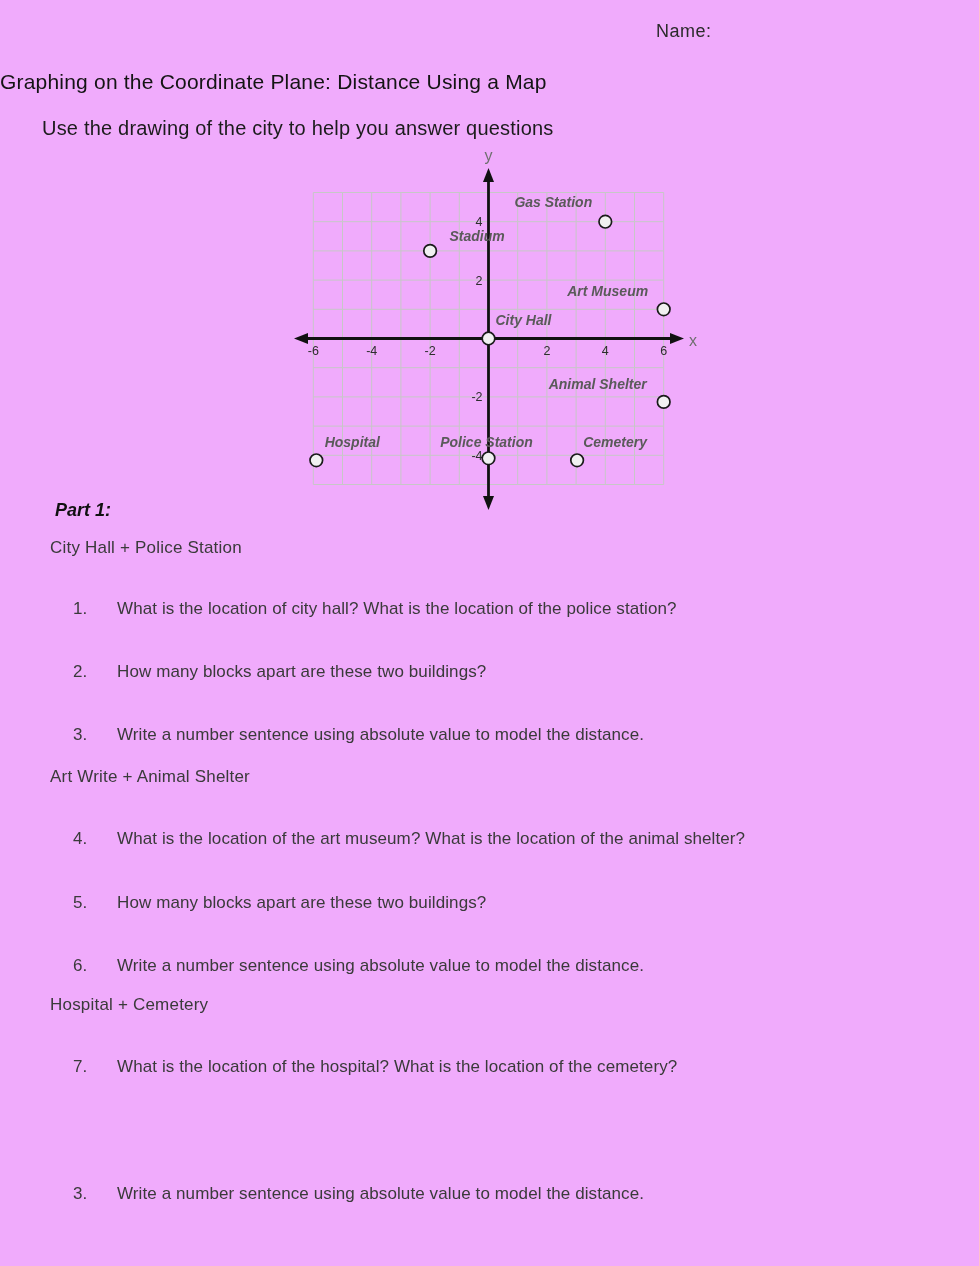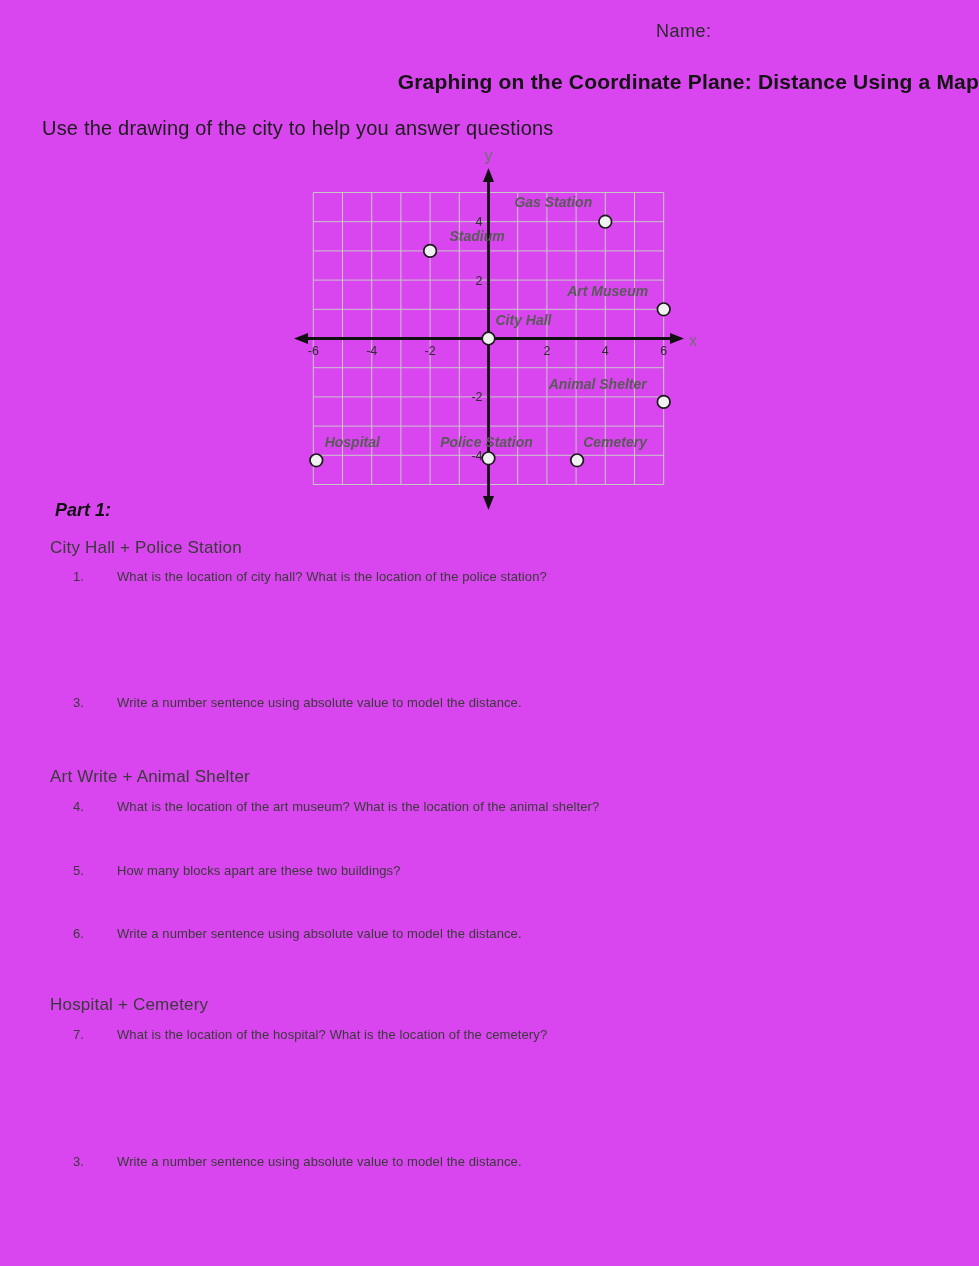--- a/index.html
+++ b/index.html
@@ -1,38 +1,38 @@
 <!DOCTYPE html>
 <html><head>
 <meta charset="utf-8">
 <style>
   html,body{margin:0;padding:0;background:#ffffff;}
   .page{
-    position:relative;width:979px;height:1266px;background:#d946ef;
+    position:relative;width:979px;height:1266px;background:#f0abfc;
     font-family:"Liberation Sans",sans-serif;color:#3a3a3a;overflow:hidden;
   }
   .name-line{
     position:absolute;left:656px;top:21px;font-size:18px;color:#2b2b2b;letter-spacing:.5px;
   }
   .title{
-    position:absolute;left:0;top:70px;width:979px;margin:0;text-align:right;
-    font-size:21px;font-weight:bold;color:#141414;letter-spacing:.2px;
+    position:absolute;left:0;top:70px;width:979px;margin:0;text-align:left;
+    font-size:21px;font-weight:normal;color:#141414;letter-spacing:.2px;
   }
   .subtitle{
     position:absolute;left:42px;top:117px;font-size:20px;font-weight:normal;color:#1c1c1c;letter-spacing:.2px;
   }
   .graph-wrap{position:absolute;left:270px;top:140px;width:440px;height:375px;}
   .part-title{
     position:absolute;left:55px;top:500px;font-size:18px;font-weight:bold;color:#111111;font-style:italic;
   }
   .section-heading{
     position:absolute;left:50px;font-size:17px;color:#3a3a3a;letter-spacing:.2px;
   }
   .question{
-    position:absolute;left:73px;width:840px;font-size:13px;color:#3a3a3a;letter-spacing:.1px;line-height:20px;
+    position:absolute;left:73px;width:840px;font-size:17px;color:#3a3a3a;letter-spacing:.1px;line-height:20px;margin-top:32px;
   }
   .qnum{display:inline-block;width:44px;}
   svg text{font-family:"Liberation Sans",sans-serif;}
 </style>
 </head>
 <body>
 
 <div class="page">
 
   <div class="name-line">Name:</div>
@@ -103,20 +103,23 @@
         <circle cx="307.1" cy="320.3" r="6.3" fill="#f1f1f1" stroke="#1a1a1a" stroke-width="1.7"></circle>
       </svg>
   </div>
 
   <div class="part-title">Part 1:</div>
 
   <div class="section-heading" style="top:538px">City Hall + Police Station</div>
   <div class="question" style="top:567px">
     <span class="qnum">1.</span><span>What is the location of city hall? What is the location of the police station?</span>
   </div>
+  <div class="question" style="top:630px">
+    <span class="qnum">2.</span><span>How many blocks apart are these two buildings?</span>
+  </div>
   <div class="question" style="top:693px">
     <span class="qnum">3.</span><span>Write a number sentence using absolute value to model the distance.</span>
   </div>
 
   <div class="section-heading" style="top:767px">Art Write + Animal Shelter</div>
   <div class="question" style="top:797px">
     <span class="qnum">4.</span><span>What is the location of the art museum? What is the location of the animal shelter?</span>
   </div>
   <div class="question" style="top:861px">
     <span class="qnum">5.</span><span>How many blocks apart are these two buildings?</span>

